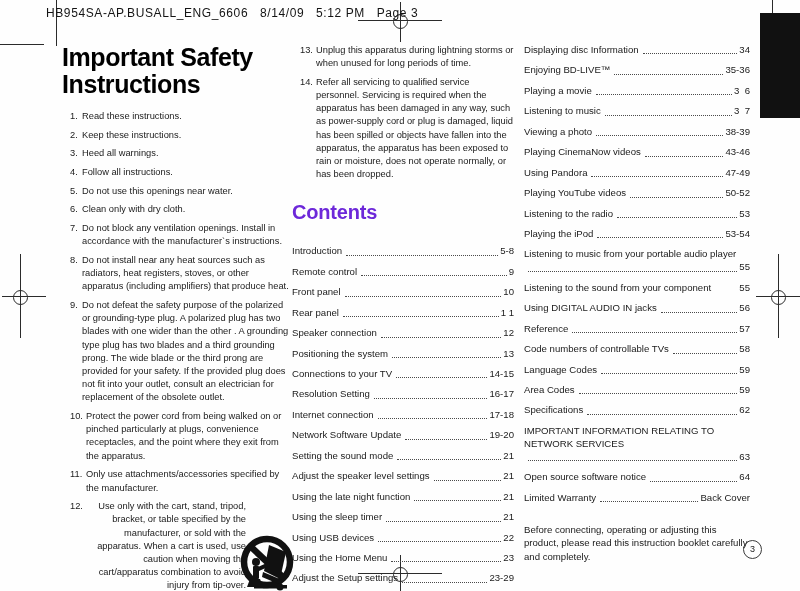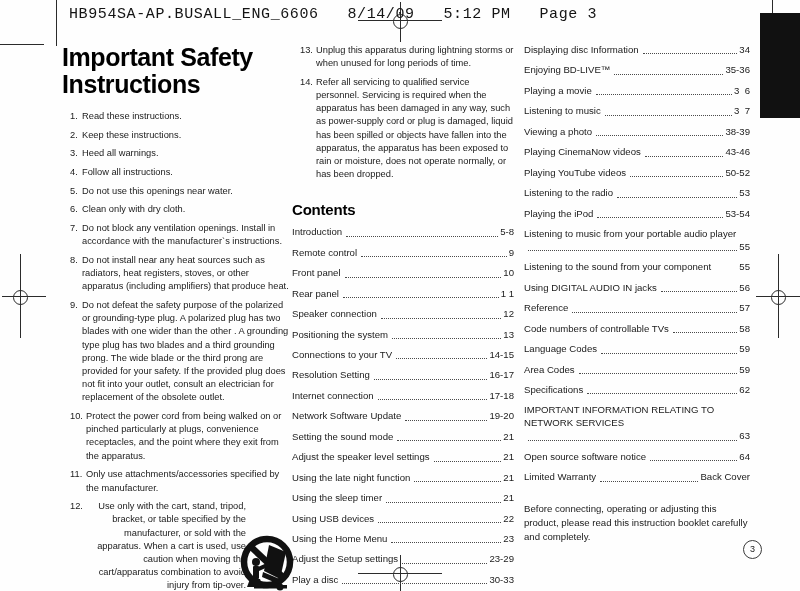--- a/index.html
+++ b/index.html
@@ -87,24 +87,24 @@
     right: 27px;
     top: 0px;
     width: 1px;
     height: 16px;
     background: #2b2b2b;
   }
 
   
   .running-head {
     position: absolute;
-    left: 69px;
+    left: 46px;
     top: 6px;
-    font-family: Liberation Mono, monospace;
-    font-size: 15px;
+    font-family: Liberation Sans, sans-serif;
+    font-size: 12px;
     letter-spacing: 0.6px;
     color: #141414;
     white-space: pre;
   }
 
   
   .columns {
     position: absolute;
     left: 0;
     top: 44px;
@@ -122,25 +122,25 @@
   
   .doc-title {
     font-size: 25px;
     font-weight: bold;
     line-height: 1.08;
     letter-spacing: -0.4px;
     margin: 0 0 12px 0;
     color: #000;
   }
   .section-heading {
-    font-size: 15px;
+    font-size: 20px;
     font-weight: bold;
     letter-spacing: -0.2px;
-    margin: 20px 0 8px 0;
-    color: #000000;
+    margin: 20px 0 21px 0;
+    color: #6d28d9;
   }
 
   
   .safety-list {
     list-style: none;
     margin: 0;
     padding: 0;
   }
   .safety-item {
     position: relative;
@@ -485,20 +485,25 @@
         <span class="toc-label">Viewing a photo</span>
         <span class="toc-leader"></span>
         <span class="toc-page">38-39</span>
       </li>
       <li class="toc-entry">
         <span class="toc-label">Playing CinemaNow videos</span>
         <span class="toc-leader"></span>
         <span class="toc-page">43-46</span>
       </li>
       <li class="toc-entry">
+        <span class="toc-label">Using Pandora</span>
+        <span class="toc-leader"></span>
+        <span class="toc-page">47-49</span>
+      </li>
+      <li class="toc-entry">
         <span class="toc-label">Playing YouTube videos</span>
         <span class="toc-leader"></span>
         <span class="toc-page">50-52</span>
       </li>
       <li class="toc-entry">
         <span class="toc-label">Listening to the radio</span>
         <span class="toc-leader"></span>
         <span class="toc-page">53</span>
       </li>
       <li class="toc-entry">

